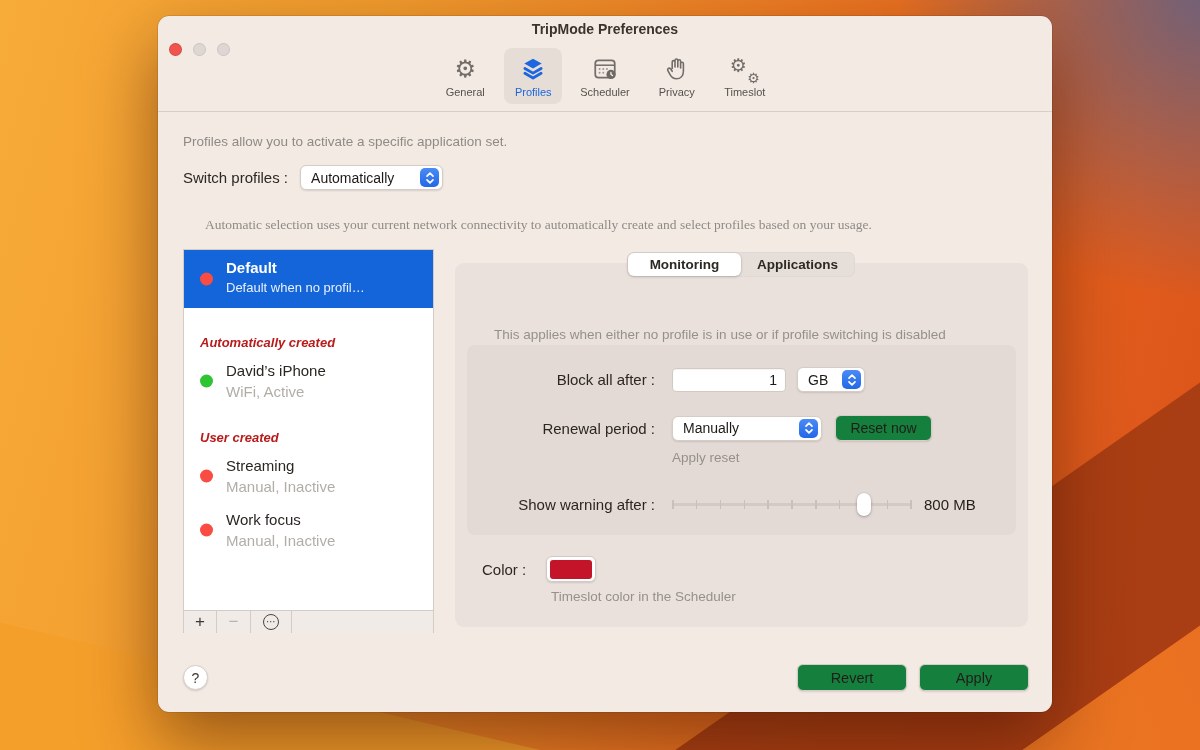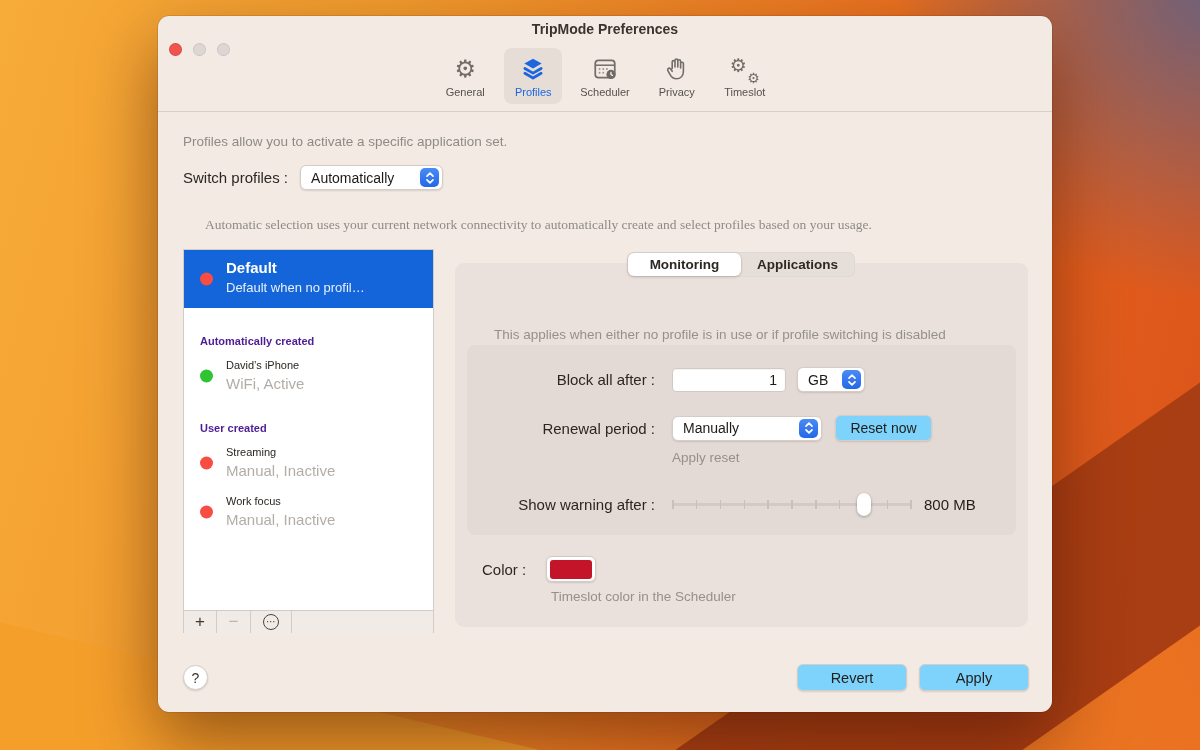--- a/index.html
+++ b/index.html
@@ -63,23 +63,23 @@
     background:#fff; border:1px solid #d3cbc5; }
   .sb-list { height:360px; overflow:hidden; }
   .row-selected { height:58px; background:#1465d9; position:relative; padding:9px 10px 0 42px; }
   .row-selected .rtitle { color:#fff; font-weight:bold; font-size:15px; }
   .row-selected .rsub { color:#e9f0fc; font-size:13px; margin-top:4px;
     white-space:nowrap; overflow:hidden; }
   .dot { position:absolute; left:16px; top:50%; transform:translateY(-50%);
     width:13px; height:13px; border-radius:50%; }
   .dot.red { background:#f94c43; }
   .dot.green { background:#2ec432; }
-  .sb-section { margin:27px 0 0 16px; font-size:11px; font-weight:bold; color:#4c1d95; }
+  .sb-section { margin:27px 0 0 16px; font-size:13px; font-weight:bold; color:#b91c1c;font-style:italic; }
   .sb-row { position:relative; margin-top:12px; padding-left:42px; }
-  .sb-row .rtitle { font-size:11px; color:#2b2critical; color:#2b2622; }
+  .sb-row .rtitle { font-size:15px; color:#2b2critical; color:#2b2622; }
   .sb-row .rsub { font-size:15px; color:#b3ada8; margin-top:4px; }
   .sb-toolbar { height:23px; border-top:1px solid #d3cbc5; background:#f0ebe7; display:flex; }
   .sb-cell { display:flex; align-items:center; justify-content:center;
     border-right:1px solid #d3cbc5; color:#3c3833; }
   .sb-cell.c-add { width:33px; font-size:17px; }
   .sb-cell.c-del { width:34px; font-size:17px; color:#b9b2ad; }
   .sb-cell.c-more { width:41px; }
   .more-circle { width:16px; height:16px; border:1.4px solid #4a453f; border-radius:50%;
     display:flex; align-items:center; justify-content:center;
     font-size:10px; color:#4a453f; line-height:0; padding-bottom:1px;}
@@ -103,21 +103,21 @@
   .chk-note { position:absolute; left:39px; top:64px; font-size:13.5px; color:#95908b; }
 
   .inner { position:absolute; left:12px; top:82px; width:549px; height:190px;
     background:#e4dad5; border-radius:8px; }
   .form-row { position:absolute; display:flex; align-items:center; }
   .flabel { font-size:15px; color:#2b2admin; color:#2b2622; text-align:right; }
   .field { background:#fff; border:.5px solid #d2c9c3; height:24px;
     box-shadow:inset 0 .5px 1px rgba(0,0,0,.08); }
   .text-input { width:114px; border-radius:4px; text-align:right; padding:0 8px;
     font-size:14px; color:#1d1a17; font-family:"Liberation Sans","DejaVu Sans",sans-serif; }
-  .mac-btn { background:#7dd3fc; border:.5px solid #d6cdc7; border-radius:6px;
+  .mac-btn { background:#15803d; border:.5px solid #d6cdc7; border-radius:6px;
     box-shadow:0 1px 2px rgba(0,0,0,.12); font-size:14px; color:#211d19;
     display:flex; align-items:center; justify-content:center; }
   .never { font-size:13.5px; color:#95908b; }
 
   
   .slider { position:relative; width:240px; height:24px; }
   .track { position:absolute; left:0; right:0; top:11px; height:3px; border-radius:2px; background:#d3cac4; }
   .ticks { position:absolute; left:0; right:0; top:8px; height:9px;
     display:flex; justify-content:space-between; }
   .tick { width:1.5px; height:9px; background:#c9c0ba; }

